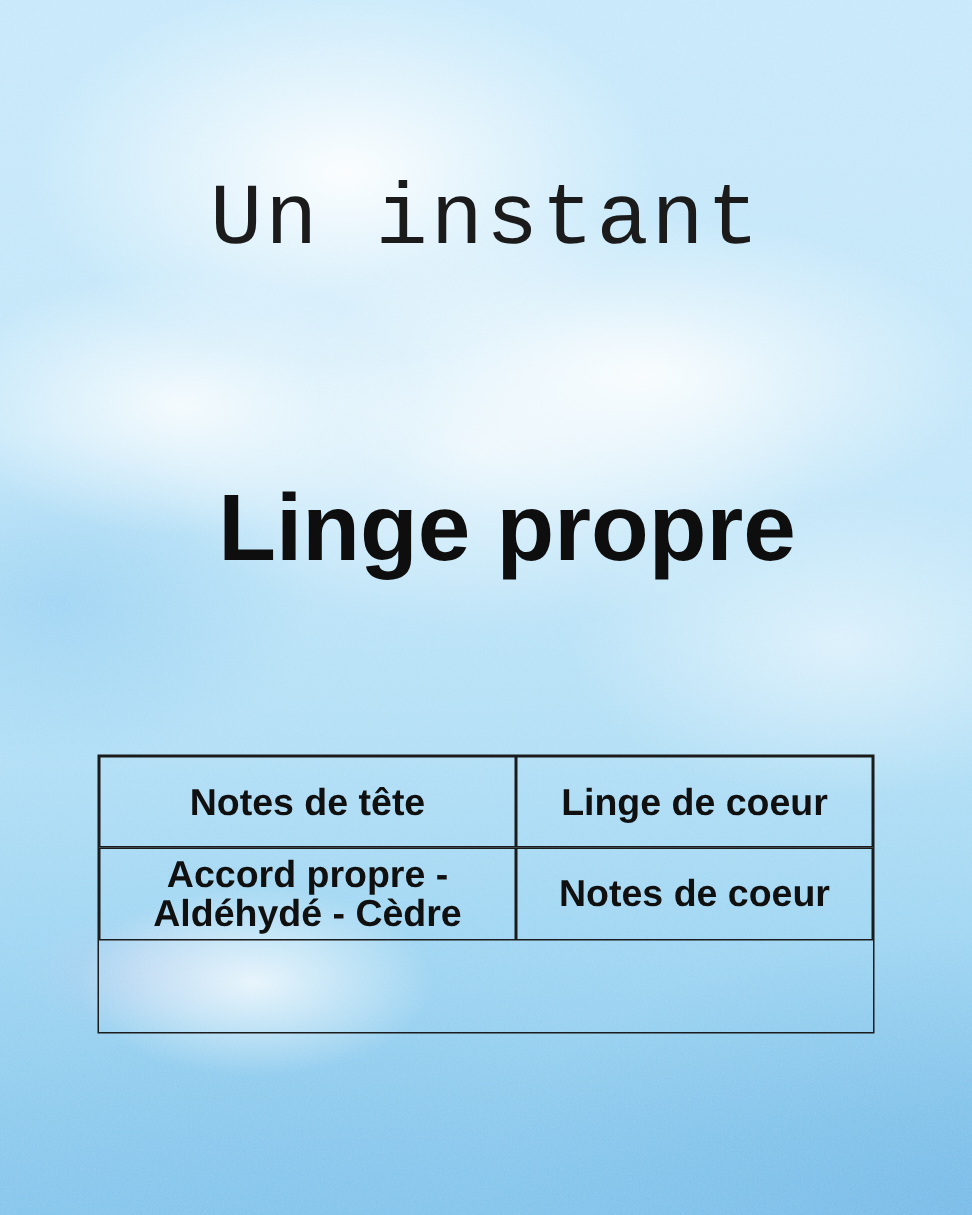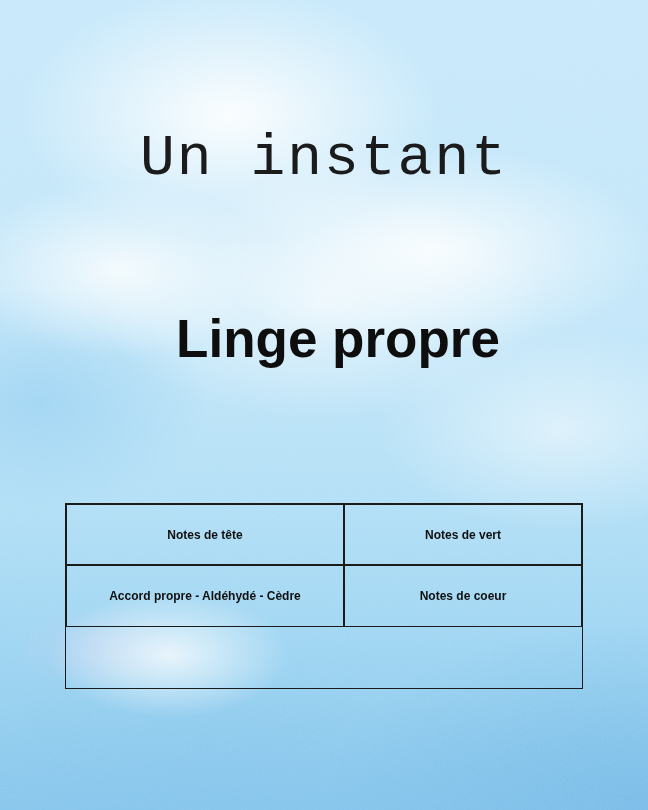--- a/index.html
+++ b/index.html
@@ -40,40 +40,40 @@
     opacity: 0.16;
     mix-blend-mode: screen;
     pointer-events: none;
   }
 
   .brand {
     position: absolute;
     top: 116px;
     left: 0;
     right: 0;
-    margin: 12px;
+    margin: 1px;
     text-align: center;
     font-family: "Liberation Mono", monospace;
     font-weight: normal;
     font-size: 58px;
     line-height: 62px;
     letter-spacing: 2px;
     color: #1b1b1b;
   }
 
   .product {
     position: absolute;
     top: 300px;
     left: 28px;           
     right: 0;
-    margin: 0;
+    margin: 13px;
     text-align: center;
     font-family: "Liberation Sans", sans-serif;
     font-weight: 700;
-    font-size: 53px;
+    font-size: 63px;
     line-height: 78px;
     letter-spacing: 0px;
     color: #0e0e0e;
   }
 
   .notes-table {
     position: absolute;
     left: 65px;
     top: 503px;
     width: 518px;
@@ -86,21 +86,21 @@
   }
 
   .cell {
     border: 1px solid #1b1b1b;
     display: flex;
     align-items: center;
     justify-content: center;
     text-align: center;
     font-family: "Liberation Sans", sans-serif;
     font-weight: 700;
-    font-size: 12px;
+    font-size: 25px;
     line-height: 26px;
     color: #101010;
     padding: 0 1px;
     box-sizing: border-box;
   }
 </style>
 </head>
 <body>
 
 <div class="poster">
@@ -115,19 +115,19 @@
     <rect width="648" height="810" filter="url(#grain)"></rect>
   </svg>
 
   <h1 class="brand">Un instant</h1>
 
   <h2 class="product">Linge propre</h2>
 
   <div class="notes-table">
     <div class="cell label">Notes de tête</div>
 
-    <div class="cell label">Notes de vert</div>
+    <div class="cell label">Linge de coeur</div>
     <div class="cell value">Accord propre - Aldéhydé - Cèdre</div>
 
     <div class="cell label">Notes de coeur</div>
   </div>
 
 </div>
 
 </body></html>

